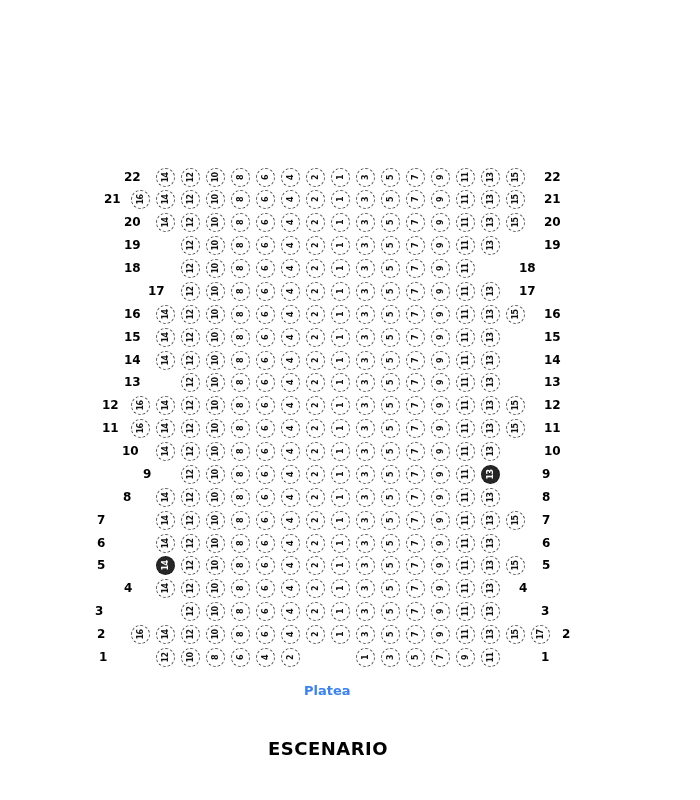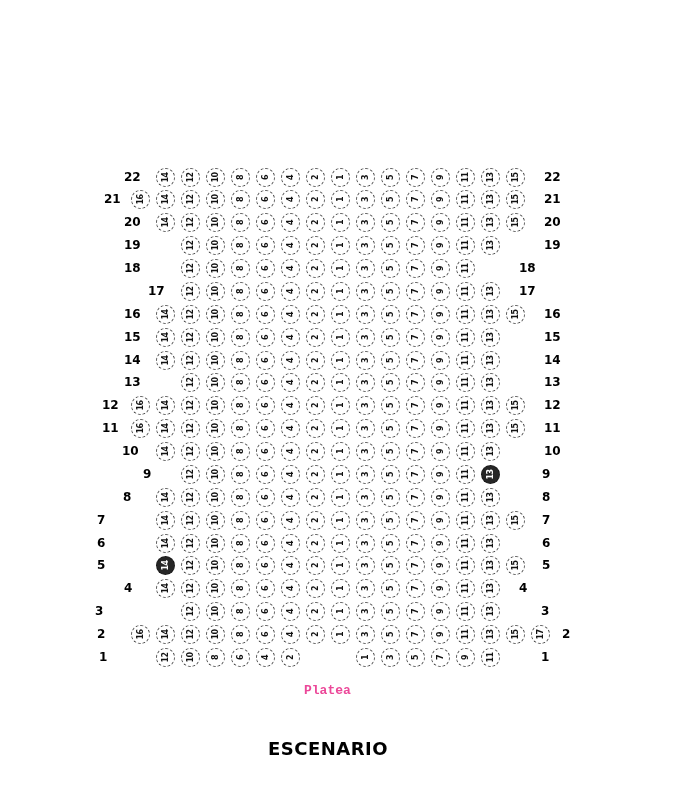--- a/index.html
+++ b/index.html
@@ -19,21 +19,21 @@
     font-size:8px;font-weight:bold;color:#111111;letter-spacing:-0.5px;
     white-space:nowrap;
   }
   .seat.occupied{background:#262626;border-style:dashed;border-color:#111;}
   .seat.occupied span{color:#ffffff;}
   .row-label{
     position:absolute;font-size:12px;font-weight:bold;color:#000000;
     line-height:19px;white-space:nowrap;
   }
   .area-label{
-    position:absolute;font-size:13px;font-weight:bold;color:#ec4899;font-family:Liberation Mono, monospace;
+    position:absolute;font-size:13px;font-weight:bold;color:#3b82f6;
   }
   .stage-label{
     position:absolute;font-size:18px;font-weight:bold;color:#000000;
     letter-spacing:0.5px;
   }
 </style>
 </head>
 <body>
 
 <div id="seatmap">

